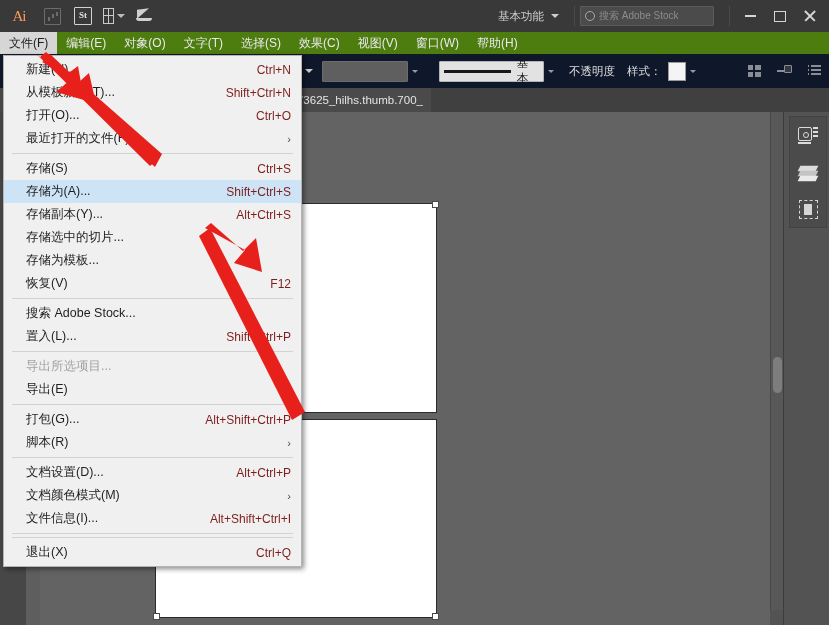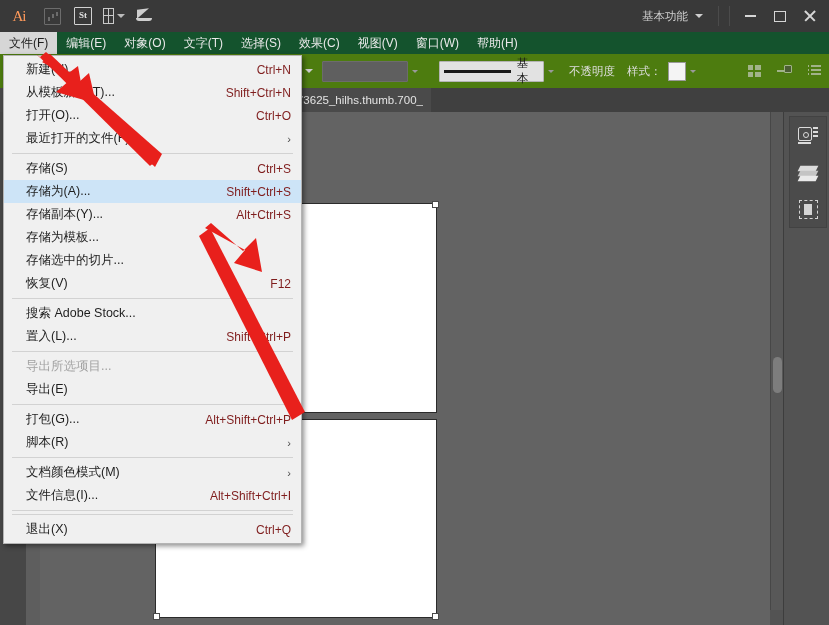--- a/index.html
+++ b/index.html
@@ -90,31 +90,31 @@
   .wbtn .cls{position:relative;width:12px;height:12px;}
   .wbtn .cls:before,.wbtn .cls:after{
     content:"";position:absolute;left:-1px;top:5px;width:14px;height:1.6px;background:#d6d6d6;
   }
   .wbtn .cls:before{transform:rotate(45deg);}
   .wbtn .cls:after{transform:rotate(-45deg);}
 
   
   .menubar{
     position:absolute;left:0;top:32px;width:829px;height:22px;
-    background:#14532d;display:flex;align-items:center;
+    background:#4d7c0f;display:flex;align-items:center;
   }
   .menu-item{
     height:22px;line-height:22px;padding:0 9px;font-size:12px;color:#e9e9e9;cursor:default;
   }
   .menu-item.active{background:#d6d6d6;color:#1d1d1d;}
 
   
   .controlbar{
     position:absolute;left:0;top:54px;width:829px;height:34px;
-    background:#4d7c0f;border-bottom:3px solid #f0abfc;
+    background:#0f172a;border-bottom:3px solid #f0abfc;
     display:flex;align-items:center;
   }
   .cb-left-pad{width:302px;flex:0 0 auto;}
   .cb-chev{
     width:14px;height:18px;display:flex;align-items:center;justify-content:center;margin-right:6px;
   }
   .cb-chev .chev{border-top-color:#cdcdcd;margin:0;}
   .stroke-field{
     width:86px;height:19px;background:#5f5f5f;border:1px solid #6c6c6c;border-radius:1px;
   }
@@ -306,20 +306,24 @@
 
     <div class="tb-spacer"></div>
 
     <div class="workspace-sel">
       <span>基本功能</span>
       <span class="chev"></span>
     </div>
 
     <div class="tb-div"></div>
 
+    <div class="stock-search">
+      <span class="mag"></span>
+      <span>搜索 Adobe Stock</span>
+    </div>
 
     <div class="tb-div"></div>
 
     <div class="wbtns">
       <div class="wbtn">
           <span class="min"></span>
         </div>
       <div class="wbtn">
           <span class="max"></span>
         </div>
@@ -455,25 +459,25 @@
     </div>
     <div class="mrow sel">
       <span class="lab">存储为(A)...</span>
       <span class="acc">Shift+Ctrl+S</span>
     </div>
     <div class="mrow">
       <span class="lab">存储副本(Y)...</span>
       <span class="acc">Alt+Ctrl+S</span>
     </div>
     <div class="mrow">
+      <span class="lab">存储选中的切片...</span>
+      <span class="acc"></span>
+    </div>
+    <div class="mrow">
       <span class="lab">存储为模板...</span>
-      <span class="acc"></span>
-    </div>
-    <div class="mrow">
-      <span class="lab">存储选中的切片...</span>
       <span class="acc"></span>
     </div>
     <div class="mrow">
       <span class="lab">恢复(V)</span>
       <span class="acc">F12</span>
     </div>
 
     <div class="msep"></div>
 
     <div class="mrow">
@@ -502,20 +506,24 @@
       <span class="lab">打包(G)...</span>
       <span class="acc">Alt+Shift+Ctrl+P</span>
     </div>
     <div class="mrow">
       <span class="lab">脚本(R)</span>
       <span class="sub">›</span>
     </div>
 
     <div class="msep"></div>
 
+    <div class="mrow">
+      <span class="lab">文档设置(D)...</span>
+      <span class="acc">Alt+Ctrl+P</span>
+    </div>
     <div class="mrow">
       <span class="lab">文档颜色模式(M)</span>
       <span class="sub">›</span>
     </div>
     <div class="mrow">
       <span class="lab">文件信息(I)...</span>
       <span class="acc">Alt+Shift+Ctrl+I</span>
     </div>
 
     <div class="msep"></div>

